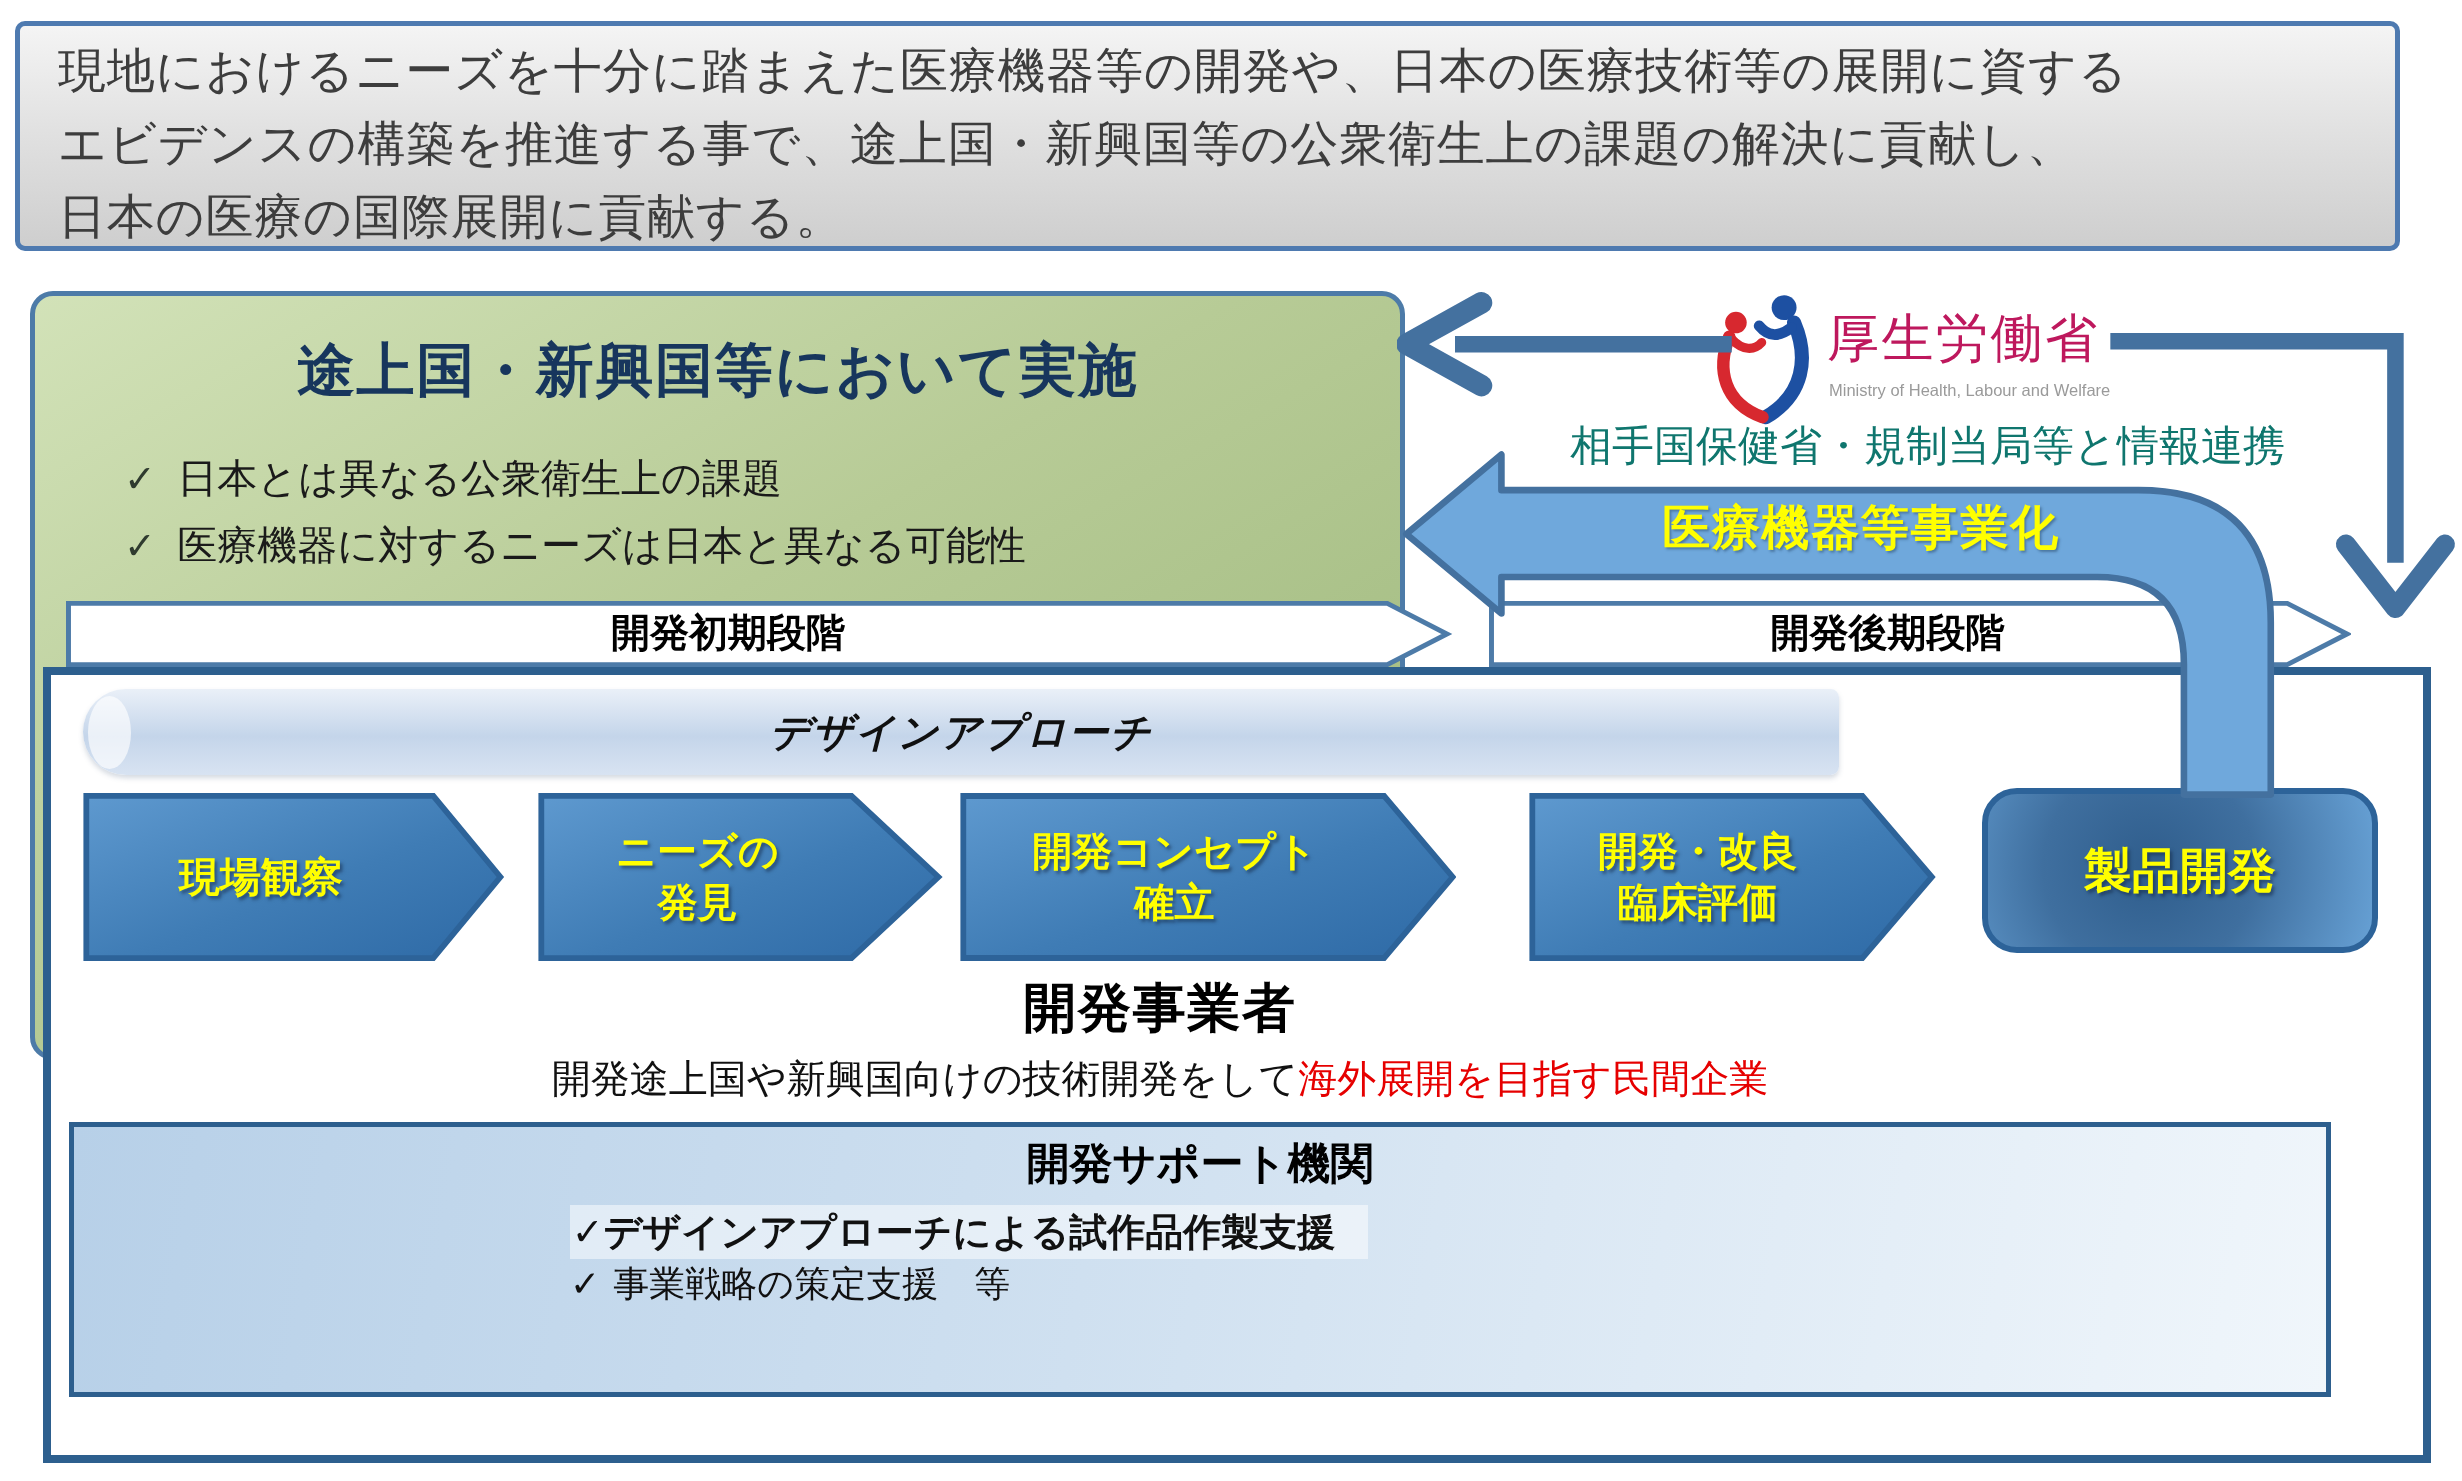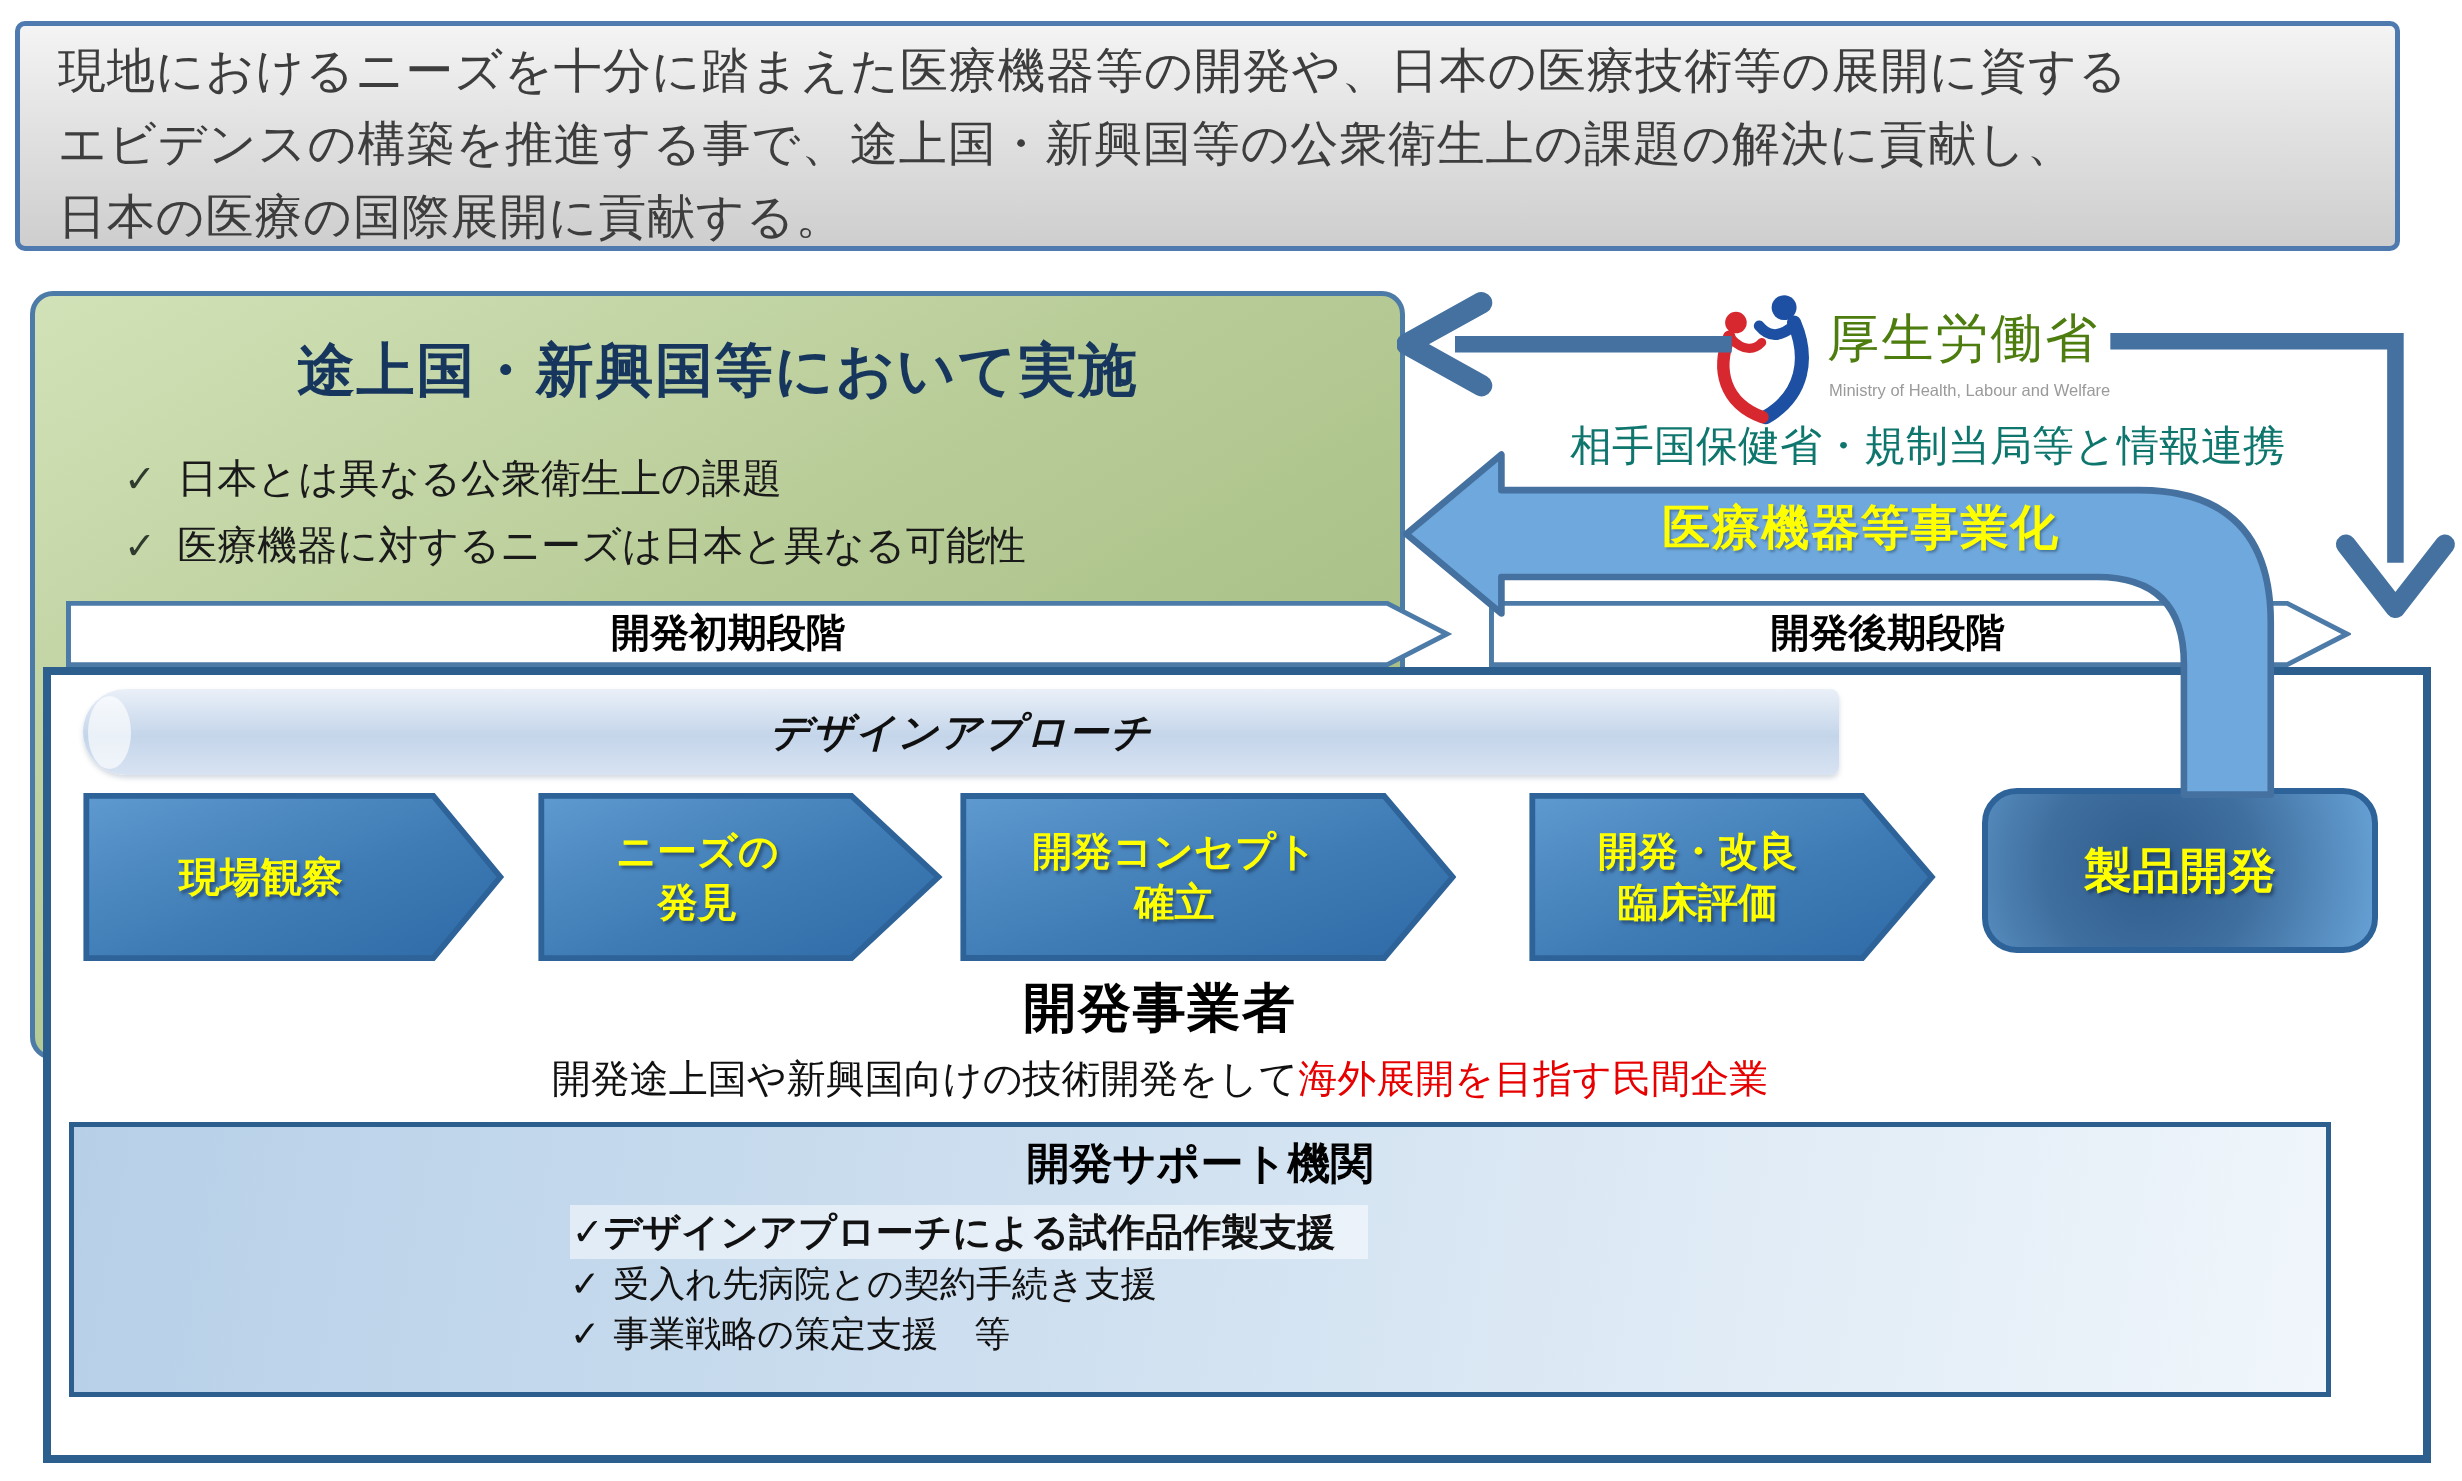--- a/index.html
+++ b/index.html
@@ -70,21 +70,21 @@
     background:linear-gradient(100deg,#b7d0e8 0%,#cfe0f0 45%,#f0f6fb 100%);
     z-index:3; }
   .support-title { margin-top:8.3px; text-align:center; font-size:43px; font-weight:bold; color:#000; }
   .support-list { margin:11.6px 0 0 496px; }
   .support-item-1 { font-size:38px; font-weight:bold; color:#111; line-height:51px;
     display:inline-block; background:rgba(255,255,255,.5); padding:1.7px 33px 1.7px 1.7px; white-space:nowrap; }
   .support-item { font-size:36px; color:#111; line-height:50px; white-space:nowrap; }
   .support-item .chk2 { margin-right:13.2px; }
 
   
-  .mhlw-name { left:1827px; top:304px; width:348px; font-size:52px; color:#4d7c0f;
+  .mhlw-name { left:1827px; top:304px; width:348px; font-size:52px; color:#be185d;
     letter-spacing:2.5px; z-index:3; white-space:nowrap;font-family:Liberation Serif, serif; }
   .mhlw-en { left:1829px; top:381px; width:348px; font-size:16.5px; color:#9a9a9a; z-index:3; white-space:nowrap; }
 
   
   .info-link { left:1489px; top:418px; width:877px; text-align:center;
     font-size:42px; color:#0f766e; z-index:6; white-space:nowrap; }
   .comm-label { left:1613px; top:496px; width:496px; text-align:center;
     font-size:48px; font-weight:bold; color:#ffff00; z-index:6;
     text-shadow:1.7px 1.7px 2.5px rgba(30,60,90,.45); letter-spacing:1.7px; }
 
@@ -172,21 +172,20 @@
     <span>製品開発</span>
   </div>
   <div class="abs dev-sub">
     <span>開発途上国や新興国向けの技術開発をして</span><span class="red">海外展開を目指す民間企業</span>
   </div>
 
   <div class="abs support-box">
     <div class="support-title">開発サポート機関</div>
     <div class="support-list">
       <div><span class="support-item-1"><span>✓</span><span>デザインアプローチによる試作品作製支援</span></span></div>
-      <div class="support-item"><span class="chk2">✓</span><span>受入れ先病院との契約手続き支援</span></div>
       <div class="support-item"><span class="chk2">✓</span><span>事業戦略の策定支援　等</span></div>
     </div>
   </div>
 
   <svg class="abs" style="left:1711px;top:291px;z-index:3;" width="108" height="137" viewBox="0 0 130 165">
     <circle cx="88" cy="20" r="15" fill="#1d50a2"></circle>
     <path d="M 100 38 C 118 80, 112 125, 66 152" stroke="#1d50a2" stroke-width="17" fill="none" stroke-linecap="round"></path>
     <path d="M 97 44 C 80 57, 68 54, 58 42" stroke="#1d50a2" stroke-width="13" fill="none" stroke-linecap="round"></path>
     <circle cx="30" cy="38" r="13" fill="#d7282f"></circle>
     <path d="M 22 55 C 6 95, 16 135, 62 152" stroke="#d7282f" stroke-width="15" fill="none" stroke-linecap="round"></path>

